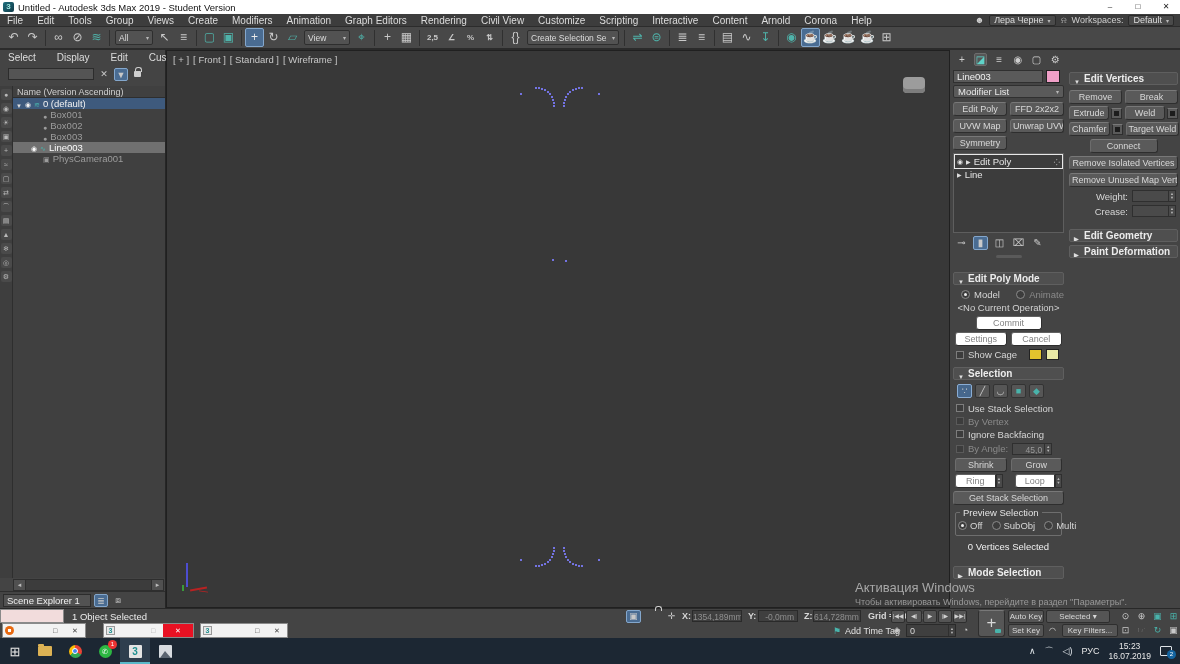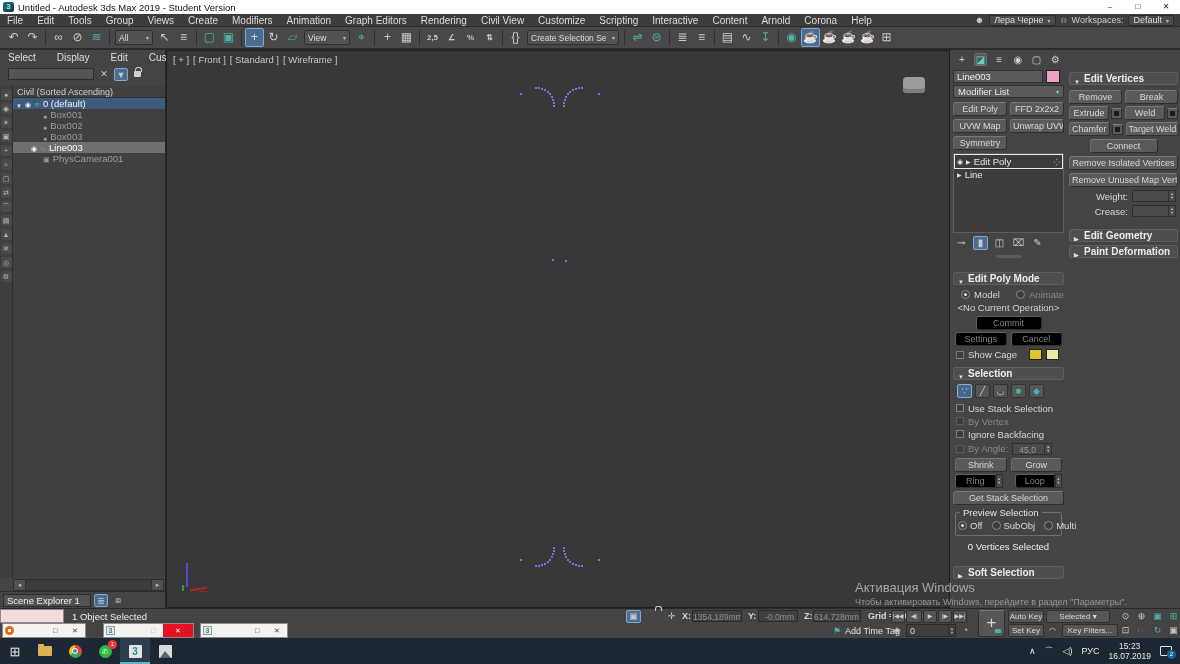--- a/index.html
+++ b/index.html
@@ -99,21 +99,21 @@
   #cp-objname{width:90px;height:13px;background:#5a5a5a;border:1px solid #303030;color:#f0f0f0;
               font-size:9.5px;padding:0 3px;font-family:inherit}
   #cp-colorswatch{width:14px;height:13px;background:#f0a0c8;border:1px solid #222}
   .cp-dd{height:13px;background:#5a5a5a;border:1px solid #303030;border-radius:2px;display:flex;
          align-items:center;padding:0 4px;font-size:9.5px;color:#e8e8e8;margin:2px 0}
   .cp-dd .car{margin-left:auto}
   #cp-modbtns{display:grid;grid-template-columns:1fr 1fr;gap:3px;margin:4px 0 2px}
   .mbtn{background:#5a5a5a;border:1px solid #2e2e2e;border-top-color:#787878;border-left-color:#6c6c6c;
         border-radius:3px;color:#d8d8d8;font-size:9px;height:14px;line-height:11px;padding:0 2px;
         font-family:inherit;white-space:nowrap;overflow:hidden}
-  .mbtn.dis{color:#838383;background:#000000;border-top-color:#616161;border-left-color:#5c5c5c}
+  .mbtn.dis{color:#838383;background:#ffffff;border-top-color:#616161;border-left-color:#5c5c5c}
   #cp-stack{height:80px;background:#3c3c3c;border:1px solid #5e5e5e;margin-top:3px;padding:1px;font-size:9.5px}
   .stack-row{height:13px;display:flex;align-items:center;gap:3px;padding:0 2px;color:#e6e6e6}
   .stack-row.active{outline:1px solid #e8e8e8}
   .stack-row .endicon{margin-left:auto;font-size:8px;color:#cfcfcf}
   #cp-stacktools{display:flex;gap:4px;padding:3px 1px;align-items:center}
   .stool{width:15px;height:14px;text-align:center;line-height:14px;font-size:10px;color:#c9c9c9;border-radius:2px}
   .stool.active{background:#4a6c92;border:1px solid #84a7cc;line-height:12px}
   .splitter{height:7px;display:flex;align-items:center;justify-content:center}
   .splitter::after{content:"";width:26px;height:3px;background:#5a5a5a;border-radius:2px}
 
@@ -140,21 +140,21 @@
   .sw-y1{background:#e3c32d;margin-left:8px}
   .sw-y2{background:#e9e9a4}
 
   #sob-row{display:flex;gap:3px;padding:1px 0 3px 4px}
   .sob{width:15px;height:14px;text-align:center;line-height:13px;font-size:9px;background:#565656;
        border:1px solid #333;border-radius:2px;color:#ccc}
   .sob.active{background:#46678c;border-color:#8aadd4}
   .sob.teal{color:#49b3ab}
   .angle-row{display:flex;align-items:center;gap:4px;height:13px;margin:2px 0 0 3px}
   .spin{display:inline-flex;height:12px;background:#4a4a4a;border:1px solid #2f2f2f;align-items:stretch}
-  .spinval{font-size:8.5px;color:#9a9a9a;text-align:center;padding:1px 2px 0 0;flex:1;overflow:hidden}
+  .spinval{font-size:8.5px;color:#9a9a9a;text-align:right;padding:1px 2px 0 0;flex:1;overflow:hidden}
   .sparrows{width:7px;display:flex;flex-direction:column;justify-content:center;font-size:4px;
             line-height:4px;color:#b8b8b8;border-left:1px solid #2f2f2f;text-align:center}
   .rl-row{display:flex;gap:12px;margin:2px 2px 0}
   .rl{flex:1;display:flex}
   .rl .mbtn{flex:1;border-radius:3px 0 0 3px}
   .groupbox{border:1px solid #6e6e6e;margin:7px 2px 2px;position:relative;padding:7px 2px 4px;border-radius:2px}
   .legend{position:absolute;top:-6px;left:4px;background:#444;padding:0 3px;font-size:9.5px;color:#e2e2e2}
   .preview-row{display:flex;align-items:center;gap:3px}
   .statusline{text-align:center;color:#f0f0f0;margin-top:5px}
 
@@ -367,21 +367,21 @@
           <span class="strip-icon">▢</span>
           <span class="strip-icon">⇄</span>
           <span class="strip-icon">⌒</span>
           <span class="strip-icon">▤</span>
           <span class="strip-icon">▲</span>
           <span class="strip-icon">❄</span>
           <span class="strip-icon">◎</span>
           <span class="strip-icon">⚙</span>
         </div>
       <div id="sx-tree">
-        <div id="sx-colhead">Civil (Sorted Ascending)</div>
+        <div id="sx-colhead">Name (Version Ascending)</div>
         <div id="sx-rows">
             <div class="tree-row selected">
               <span class="tri">▼</span>
               <span class="ti">◉</span>
               <span class="ti teal">≋</span>
               <span>0 (default)</span>
             </div>
             <div class="tree-row dim">
               <span class="spacer24"></span>
               <span class="ti">●</span>
@@ -625,21 +625,21 @@
               <span>SubObj</span>
               <span class="radio" style="margin-left:6px"></span>
               <span>Multi</span>
             </div>
           </div>
           <div class="statusline">0 Vertices Selected</div>
         </div>
       </div>
 
       <div class="rollout" style="margin-top:10px">
-        <div class="rhead"><span class="tri">▶</span><span>Soft Selection</span></div>
+        <div class="rhead"><span class="tri">▶</span><span>Mode Selection</span></div>
       </div>
     </div>
 
     <div id="cp-right">
       <div class="rollout" style="margin-top:22px">
         <div class="rhead"><span class="tri">▼</span><span>Edit Vertices</span></div>
         <div class="rbody">
           <div id="ev-pairs">
               <div class="pairgrid">
                 <div class="paircell">

